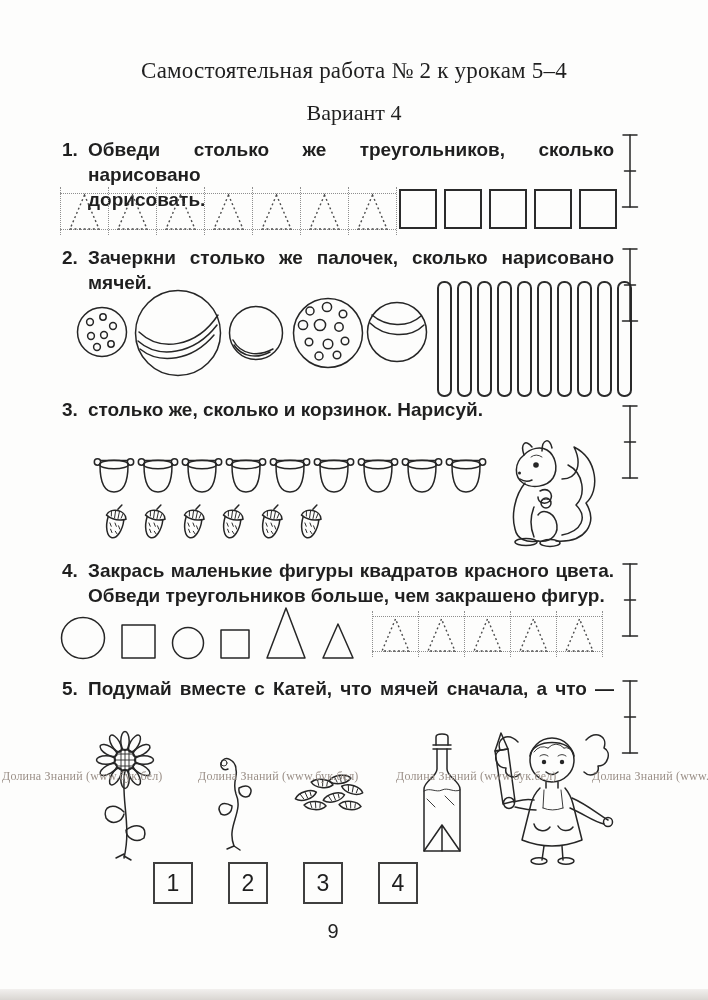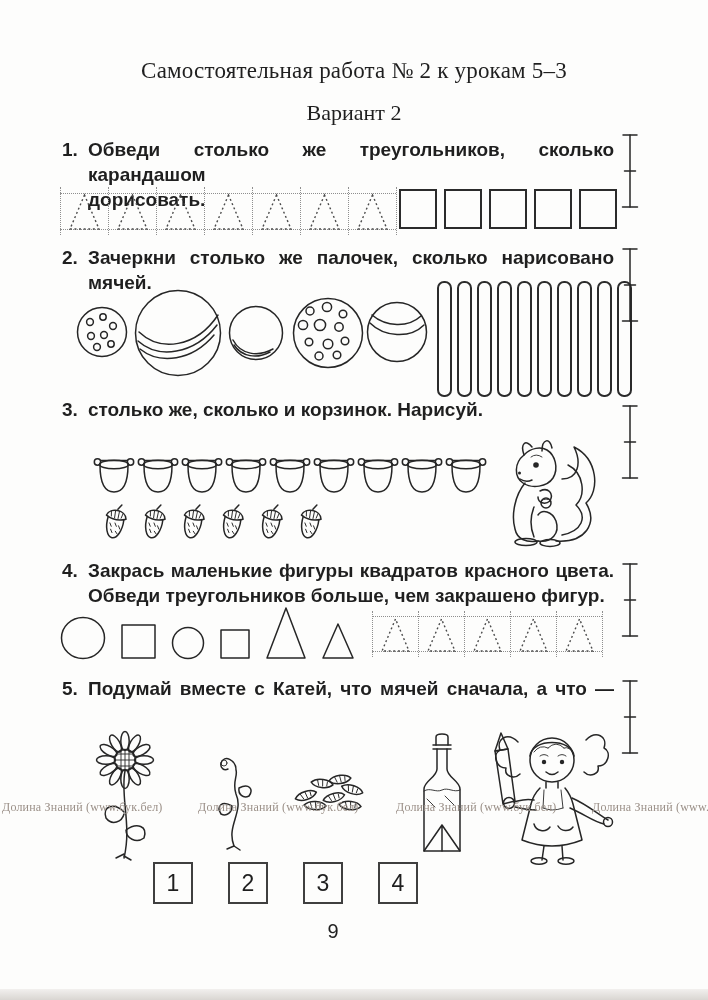--- a/index.html
+++ b/index.html
@@ -30,38 +30,38 @@
   svg.art{overflow:visible;}
   svg.art path, svg.art circle, svg.art ellipse, svg.art line, svg.art polygon
     {fill:none;stroke:#262626;stroke-width:1.5;stroke-linecap:round;stroke-linejoin:round;}
   svg.art .fil{fill:#262626;stroke:none;}
   svg.art .thin{stroke-width:.9;}
   .flexrow{position:absolute;display:flex;}
   
   .numbox{position:absolute;width:36px;height:38px;border:2px solid #3f3f3f;
           display:flex;align-items:center;justify-content:center;font-size:23px;background:#fdfdfc;}
   .pagenum{position:absolute;top:920px;left:0;width:666px;text-align:center;font-size:20px;}
-  .wm{position:absolute;top:800px;font-family:"Liberation Serif",serif;font-size:12px;
+  .wm{position:absolute;top:769px;font-family:"Liberation Serif",serif;font-size:12px;
       color:#9b9088;white-space:nowrap;letter-spacing:.2px;}
   .scale{position:absolute;left:619px;}
   .scanedge{position:absolute;left:0;bottom:0;width:708px;height:11px;
             background:linear-gradient(#f2f0ee,#d9d6d2);}
 </style>
 </head>
 <body>
 
 <div id="page">
 
-  <div class="title">Самостоятельная работа № 2 к урокам 5–3</div>
-  <div class="variant">Вариант 2</div>
+  <div class="title">Самостоятельная работа № 2 к урокам 5–4</div>
+  <div class="variant">Вариант 4</div>
 
   <div class="task" style="top:137px">
     <span class="num">1.</span>
     <span class="txt">
-      <div class="jl">Обведи столько же треугольников, сколько карандашом</div>
+      <div class="jl">Обведи столько же треугольников, сколько нарисовано</div>
       <div>дорисовать.</div>
     </span>
   </div>
 
   <div class="dgrid" style="left:60px;top:187px;height:48px">
     <div class="hline" style="top:6px"></div>
     <div class="hline" style="top:42px"></div>
     <div class="cellwrap">
       <div class="cell" style="width:47px;height:48px">
         <svg width="47" height="48" viewBox="0 0 47 48">

